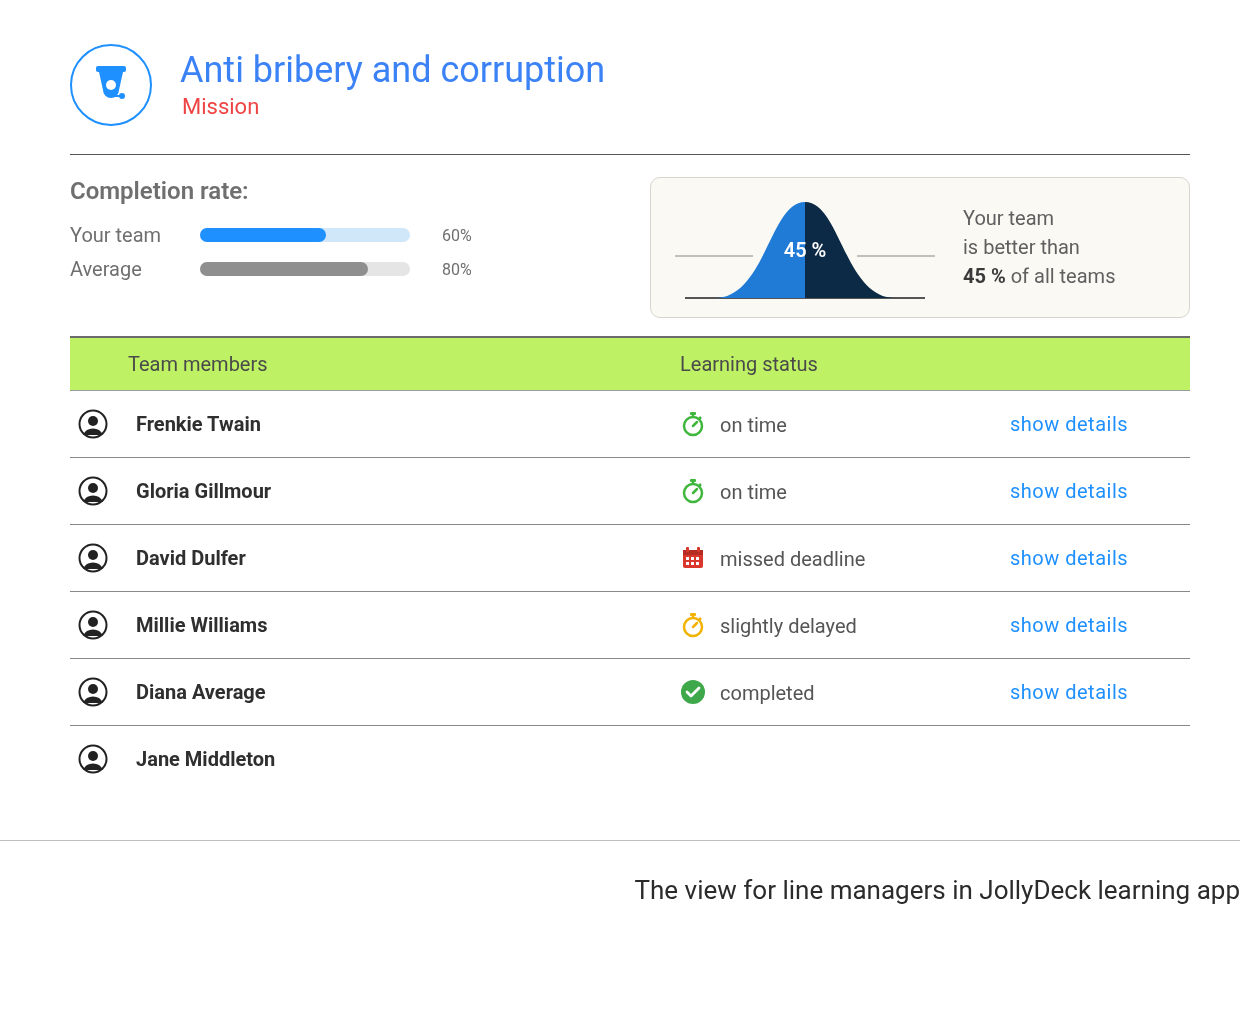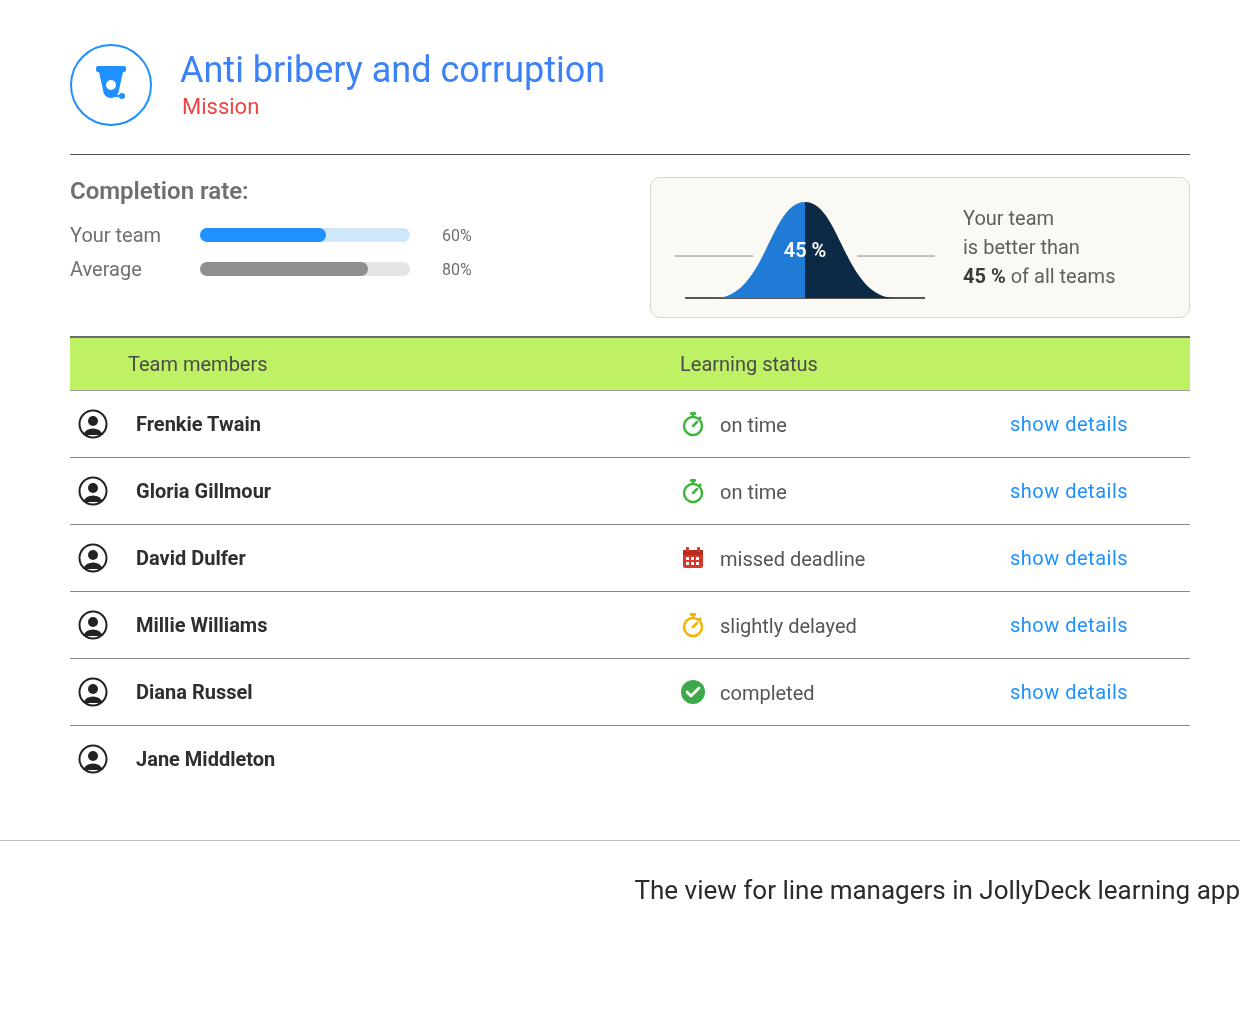--- a/index.html
+++ b/index.html
@@ -322,21 +322,21 @@
         </div>
         <div class="col-action"><span class="link">show  details</span></div>
       </div>
       <div class="row">
         <div class="col-member" style="display: flex; align-items: center; padding-left: 4px;">
           <span class="avatar"><svg width="30" height="30" viewBox="0 0 30 30">
               <circle cx="15" cy="15" r="13.5" fill="none" stroke="#222" stroke-width="2"></circle>
               <circle cx="15" cy="12" r="5" fill="#222"></circle>
               <path d="M5 26 A11 11 0 0 1 25 26" fill="#222"></path>
             </svg></span>
-          <span class="member-name">Diana Russel</span>
+          <span class="member-name">Diana Average</span>
         </div>
         <div class="col-status">
           <div class="status-cell">
             <svg width="26" height="26" viewBox="0 0 26 26">
               <circle cx="13" cy="13" r="12" fill="#3fa84a"></circle>
               <path d="M7 13 L11 17 L19 9" stroke="#fff" stroke-width="2.8" fill="none" stroke-linecap="round" stroke-linejoin="round"></path>
             </svg>
             <span>completed</span>
           </div>
         </div>

